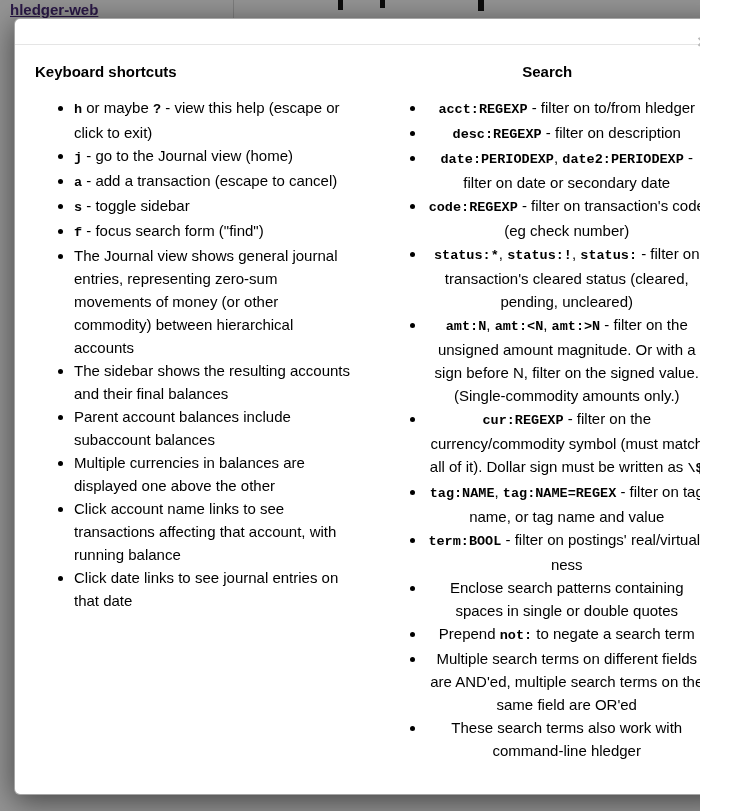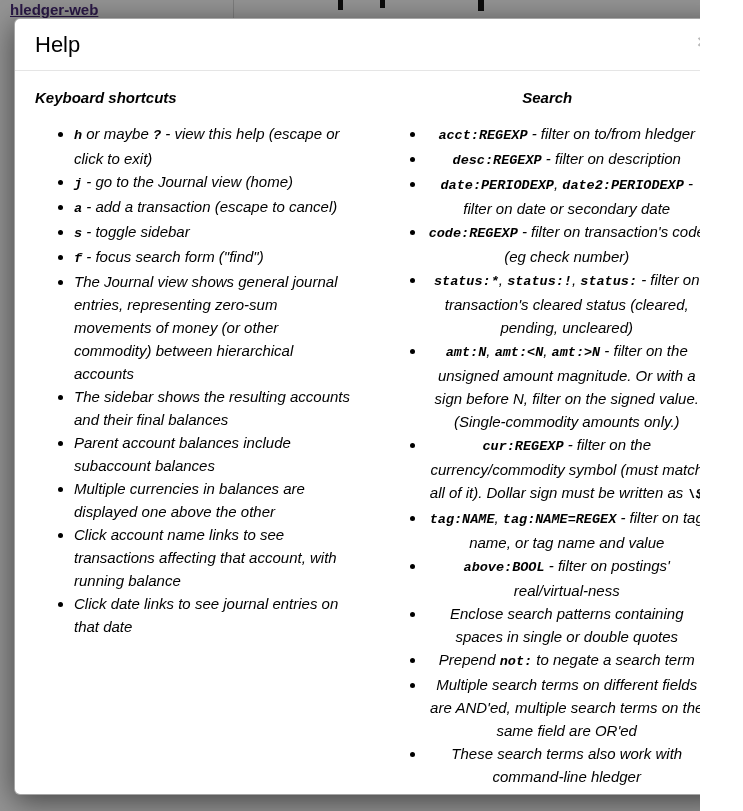--- a/index.html
+++ b/index.html
@@ -39,21 +39,21 @@
   }
   .modal-header { position: relative; padding: 13px 20px 12px; border-bottom: 1px solid #e5e5e5; }
   .modal-title { margin: 0; font-size: 22px; font-weight: 400; color: #000; line-height: 26px; }
   .close-btn {
     position: absolute; top: 9px; right: 16px;
     border: none; background: transparent; padding: 4px;
     font-size: 19px; font-weight: 700; color: #b9b9b9;
     line-height: 1; cursor: pointer; font-family: "Liberation Sans", sans-serif;
   }
   .modal-body { display: flex; padding: 18px 20px 10px; }
-  .column { flex: 0 0 50%; min-width: 0; font-style: italic; }
+  .column { flex: 0 0 50%; min-width: 0; }
   .column.left  { padding-right: 16px; }
   .column.right { padding-left: 15px; text-align: center; }
   .section-heading { margin: 0 0 16px; font-size: 15px; font-weight: 700; color: #000; }
   .section + .section .section-heading { margin-top: 38px; }
   ul.bullets { margin: 0; padding-left: 39px; }
   ul.bullets li {
     font-size: 15px; line-height: 23px; color: #000;
   }
   ul.bullets code {
     font-family: "Liberation Mono", "DejaVu Sans Mono", monospace;
@@ -70,21 +70,20 @@
     <div class="page-vdivider"></div>
     <div class="stem s1"></div>
     <div class="stem s2"></div>
     <div class="stem s3"></div>
   </div>
 
   <div class="backdrop"></div>
 
   <div class="modal">
     <div class="modal-header">
-      <h2 class="modal-title">Help</h2>
       <button class="close-btn">×</button>
     </div>
     <div class="modal-body">
 
       <div class="column left">
         <div class="section">
           <h3 class="section-heading">Keyboard shortcuts</h3>
           <ul class="bullets">
               <li><code>h</code><span> or maybe </span><code>?</code><span> - view this help (escape or click to exit)</span></li>
               <li><code>j</code><span> - go to the Journal view (home)</span></li>
@@ -110,21 +109,21 @@
           <h3 class="section-heading">Search</h3>
           <ul class="bullets">
               <li><code>acct:REGEXP</code><span> - filter on to/from hledger</span></li>
               <li><code>desc:REGEXP</code><span> - filter on description</span></li>
               <li><code>date:PERIODEXP</code><span>, </span><code>date2:PERIODEXP</code><span> - filter on date or secondary date</span></li>
               <li><code>code:REGEXP</code><span> - filter on transaction's code (eg check number)</span></li>
               <li><code>status:*</code><span>, </span><code>status:!</code><span>, </span><code>status:</code><span> - filter on transaction's cleared status (cleared, pending, uncleared)</span></li>
               <li><code>amt:N</code><span>, </span><code>amt:&lt;N</code><span>, </span><code>amt:&gt;N</code><span> - filter on the unsigned amount magnitude. Or with a sign before N, filter on the signed value. (Single-commodity amounts only.)</span></li>
               <li><code>cur:REGEXP</code><span> - filter on the currency/commodity symbol (must match all of it). Dollar sign must be written as </span><code>\$</code></li>
               <li><code>tag:NAME</code><span>, </span><code>tag:NAME=REGEX</code><span> - filter on tag name, or tag name and value</span></li>
-              <li><code>above:BOOL</code><span> - filter on postings' real/virtual-ness</span></li>
+              <li><code>term:BOOL</code><span> - filter on postings' real/virtual-ness</span></li>
               <li><span>Enclose search patterns containing spaces in single or double quotes</span></li>
               <li><span>Prepend </span><code>not:</code><span> to negate a search term</span></li>
               <li><span>Multiple search terms on different fields are AND'ed, multiple search terms on the same field are OR'ed</span></li>
               <li><span>These search terms also work with command-line hledger</span></li>
             </ul>
         </div>
       </div>
 
     </div>
   </div>

